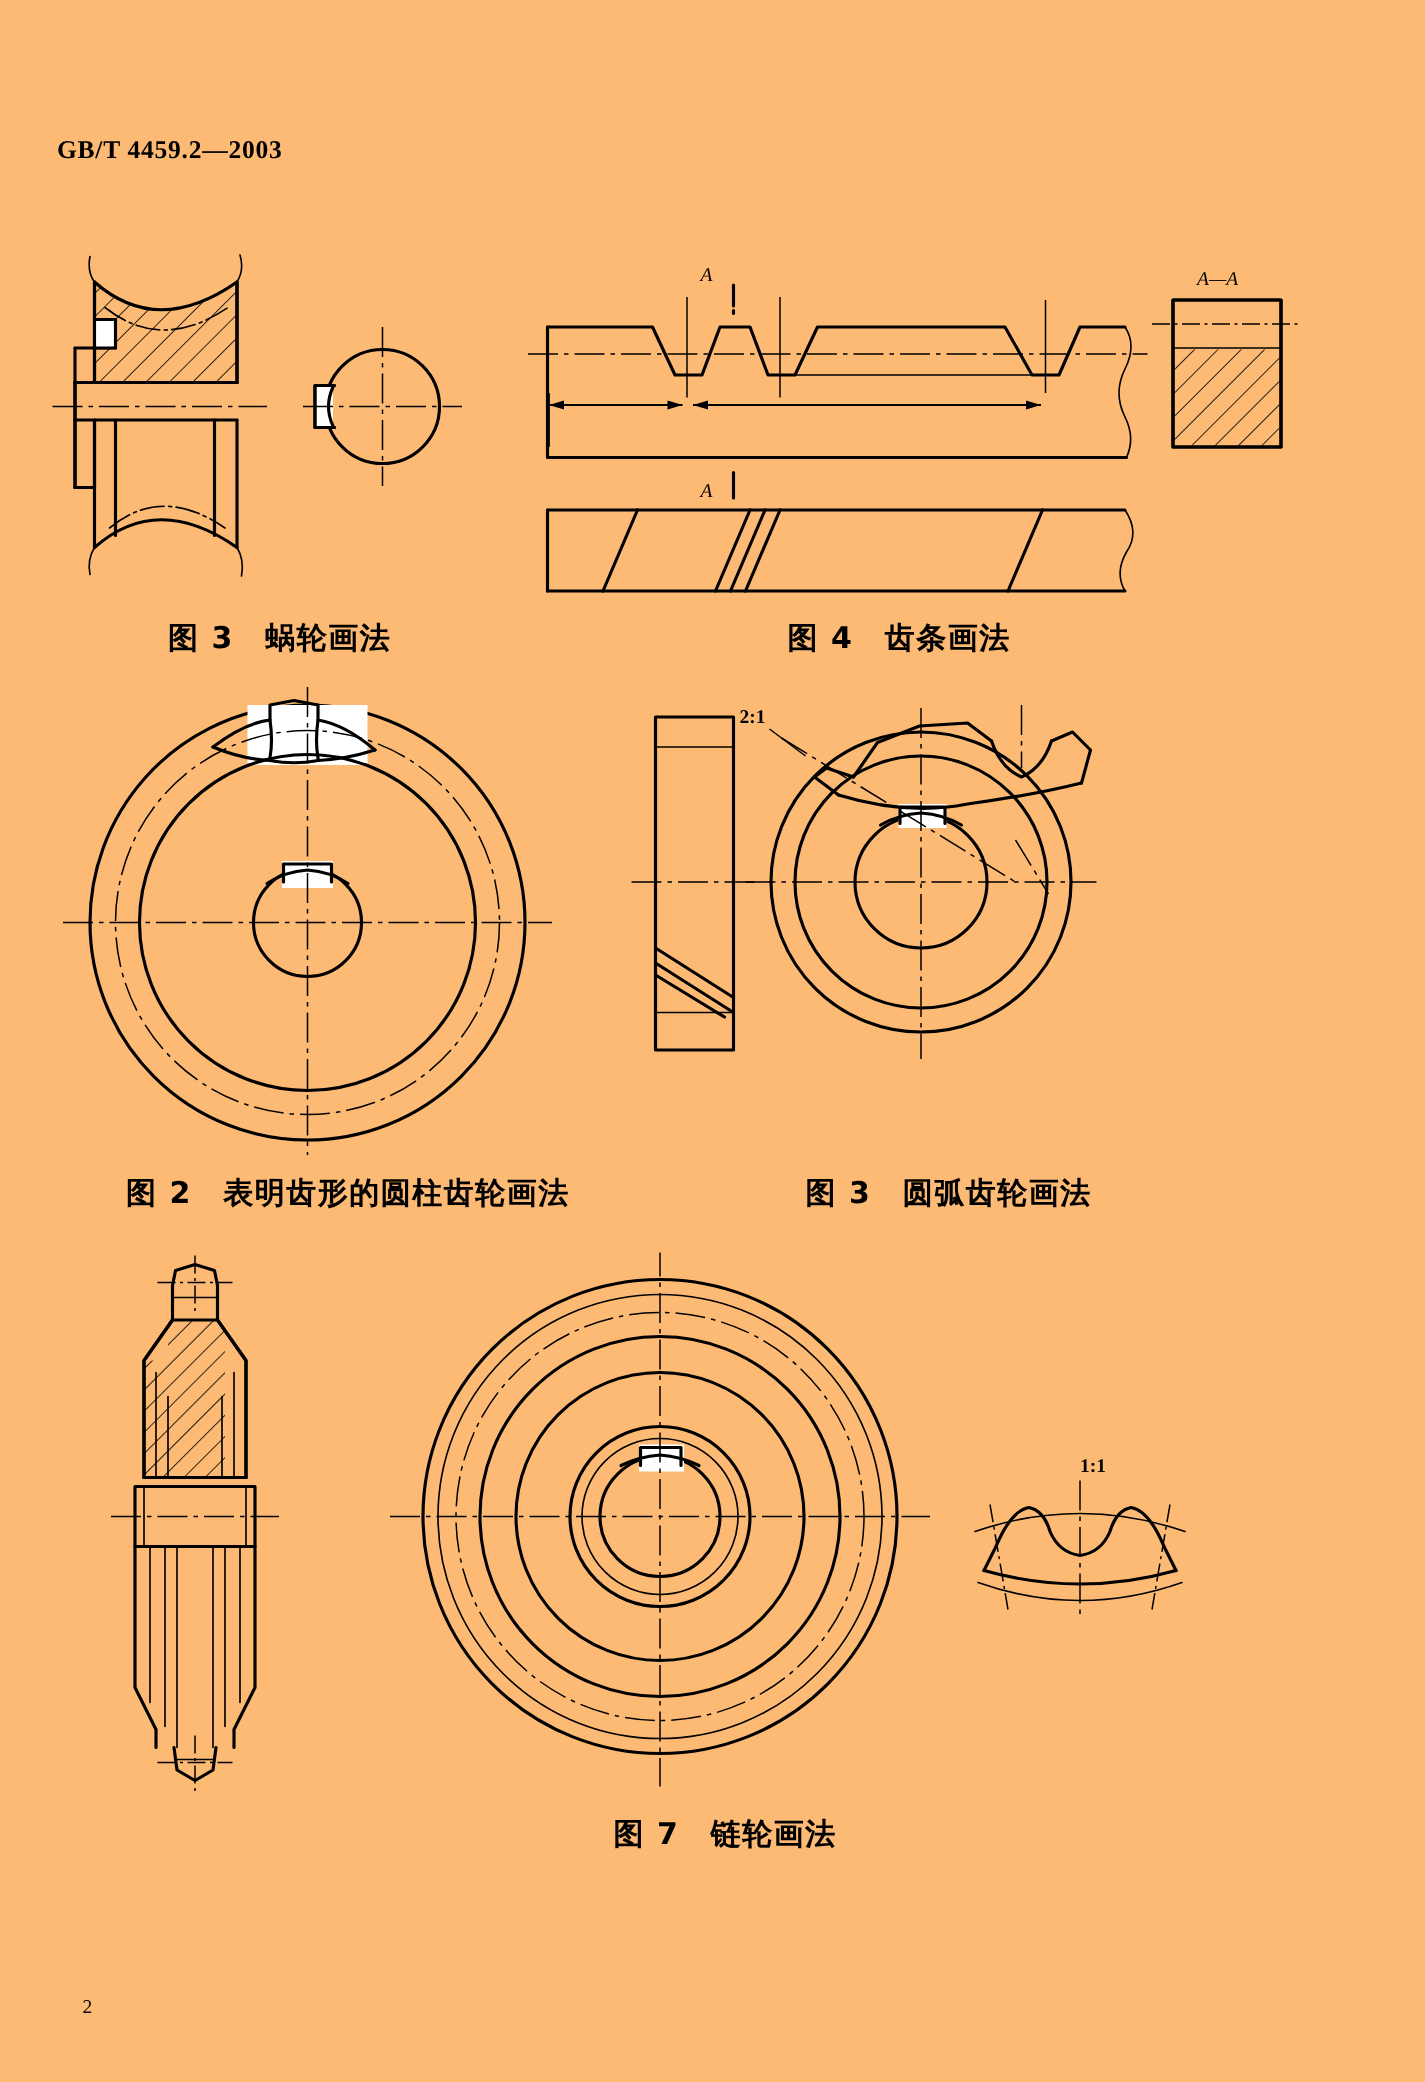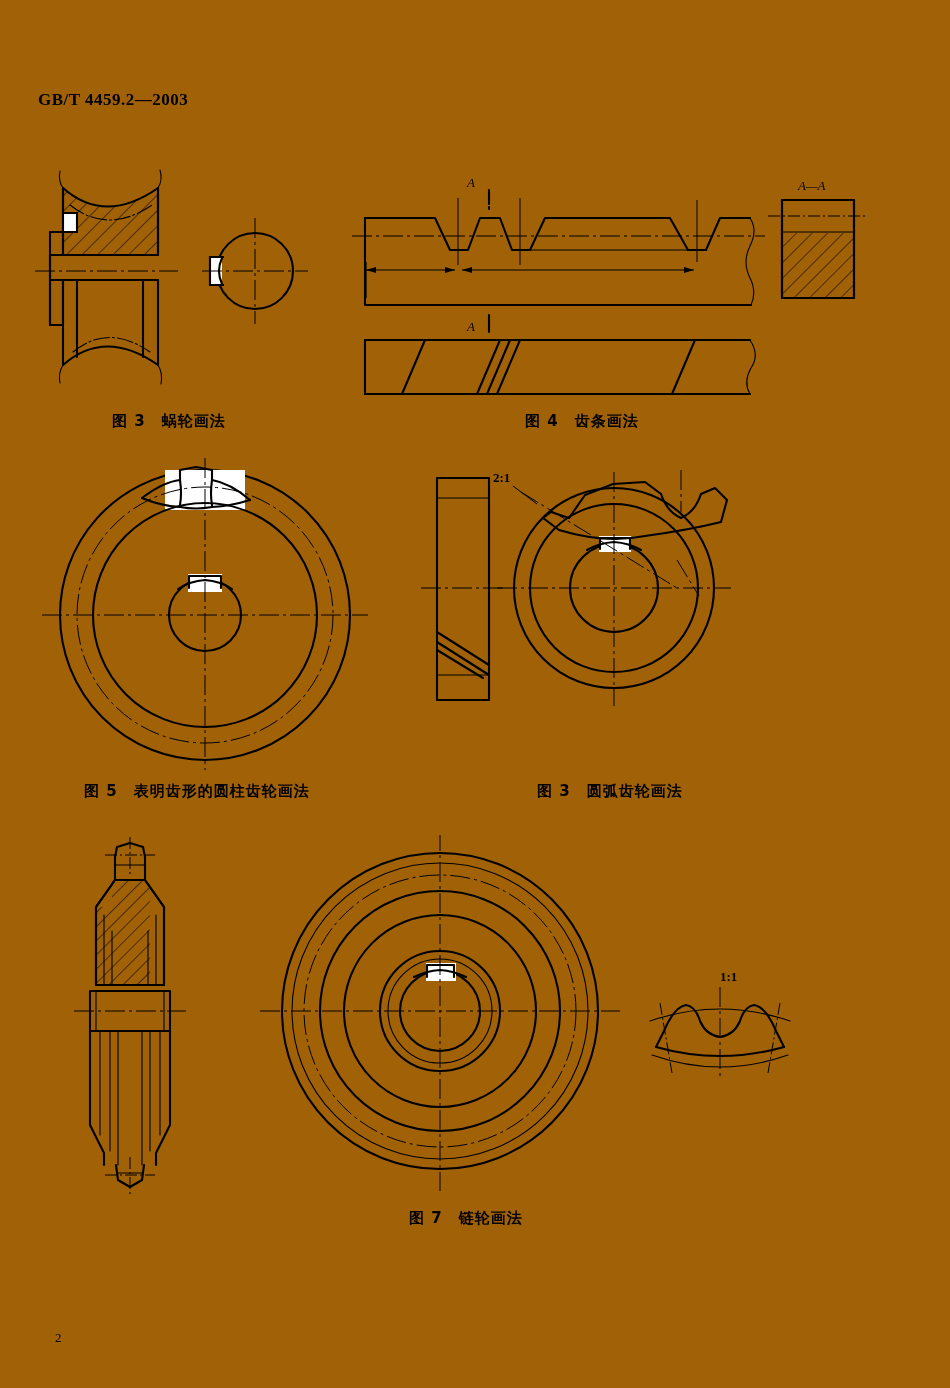--- a/index.html
+++ b/index.html
@@ -11,21 +11,21 @@
     width: 950px;
     height: 1388px;
     position: relative;
     font-family: "Liberation Serif", serif;
     color: #000;
     overflow: hidden;
   }
   .page {
     position: absolute;
     inset: 0;
-    background: #a16207;
+    background: #fdba74;
   }
   
   #std-header {
     position: absolute;
     left: 38px;
     top: 90px;
     font-family: "Liberation Serif", serif;
     font-weight: bold;
     font-size: 17px;
     letter-spacing: 0.5px;
@@ -37,21 +37,21 @@
     left: 55px;
     top: 1330px;
     font-size: 13px;
     font-family: "Liberation Serif", serif;
   }
   
   .caption {
     position: absolute;
     font-family: "DejaVu Sans", sans-serif;
     font-weight: bold;
-    font-size: 15px;
+    font-size: 20px;
     white-space: nowrap;
     letter-spacing: 1px;
   }
   #caption-fig3 { left: 112px; top: 412px; }
   #caption-fig4 { left: 525px; top: 412px; }
   #caption-fig5 { left: 84px;  top: 782px; }
   #caption-fig6 { left: 537px; top: 782px; }
   #caption-fig7 { left: 385px; top: 1209px; margin-left: 24px; }
 
   .figure { position: absolute; }
@@ -241,21 +241,21 @@
         <circle cx="175" cy="165" r="36" class="ln"></circle>
         <path class="wht" d="M158 124 L192 124 L192 142 L158 142 Z"></path>
         <path class="ln" d="M159 138 L159 126 L191 126 L191 138"></path>
         <path class="ln" d="M148 139 Q160 131 175 130 Q190 131 202 139"></path>
       </g>
 
       <path class="cl" d="M12 165 L338 165"></path>
       <path class="cl" d="M175 8 L175 322"></path>
     </svg>
   </div>
-  <div class="caption" id="caption-fig5">图 5　表明齿形的圆柱齿轮画法</div>
+  <div class="caption" id="caption-fig5">图 2　表明齿形的圆柱齿轮画法</div>
 
   <div class="figure" id="figure-6">
     <svg width="380" height="290" viewBox="0 0 380 290">
 
       <g>
         <rect x="28" y="18" width="52" height="222" class="ln"></rect>
         <path class="ln-t" d="M28 38 L80 38"></path>
         <path class="ln-t" d="M28 215 L80 215"></path>
         <path class="ln" d="M28 172 L80 205"></path>
         <path class="ln" d="M28 182 L80 215"></path>

